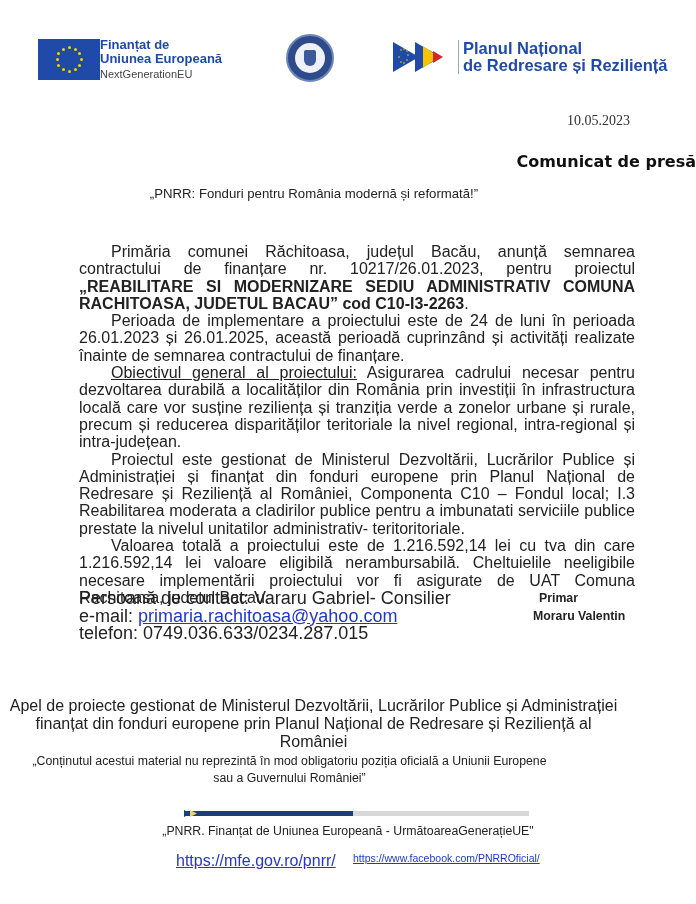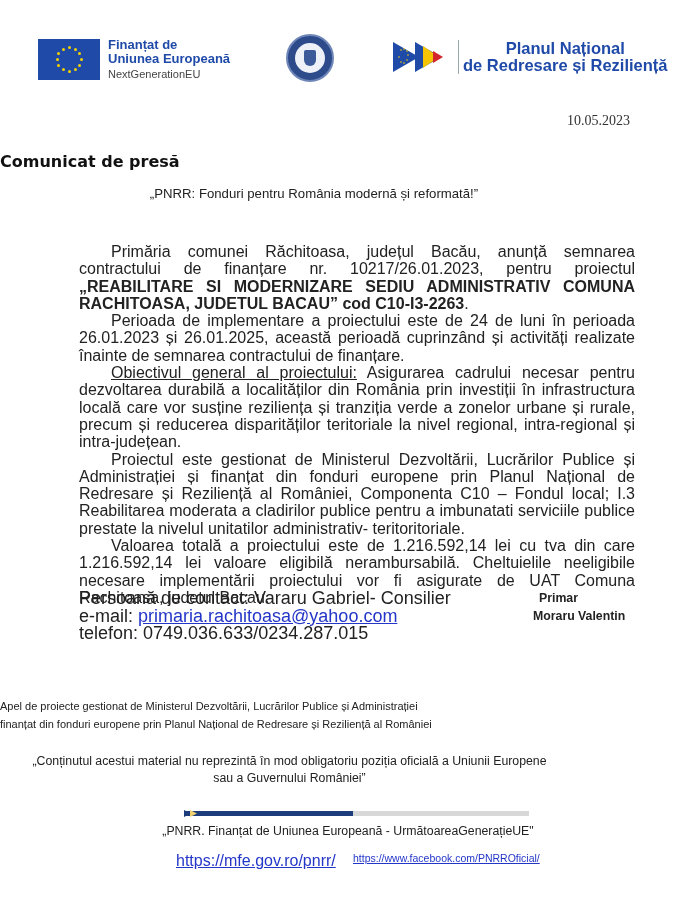--- a/index.html
+++ b/index.html
@@ -3,51 +3,51 @@
   <meta charset="utf-8">
   <style>
     * { box-sizing: border-box; margin: 0; padding: 0; }
     html, body { width: 696px; height: 904px; background: #ffffff; overflow: hidden; }
     body { position: relative; font-family: "Liberation Sans", sans-serif; color: #1a1a1a; }
 
     
     .logo-eu { position: absolute; left: 38px; top: 38px; display: flex; align-items: center; }
     .eu-flag { width: 62px; height: 41px; background: #1f4aa8; position: relative; }
     .eu-flag .star { position: absolute; width: 3px; height: 3px; background: #f5d200; border-radius: 50%; }
-    .logo-eu-text { margin-left: 8px; line-height: 14px; }
+    .logo-eu-text { line-height: 14px; }
     .logo-eu-text .l1, .logo-eu-text .l2 { font-weight: bold; font-size: 13px; color: #1f4aa8; display: block; }
     .logo-eu-text .l3 { font-size: 11px; color: #444; display: block; margin-top: 1px; }
 
     .gov-seal { position: absolute; left: 286px; top: 34px; width: 48px; height: 48px; border-radius: 50%;
       background: #2d4a8a; border: 2px solid #6f86b8; display: flex; align-items: center; justify-content: center; }
     .gov-seal .inner { width: 30px; height: 30px; border-radius: 50%; background: #eef1f8; display: flex; align-items: center; justify-content: center; }
     .gov-seal .crest { width: 12px; height: 16px; background: #3c5a9a; border-radius: 2px 2px 6px 6px; }
 
     .logo-pnrr { position: absolute; left: 393px; top: 40px; display: flex; align-items: center; }
     .pnrr-mark { width: 62px; height: 34px; position: relative; }
     .pnrr-sep { width: 1px; height: 34px; background: #9aa; margin: 0 4px 0 3px; }
-    .pnrr-text { line-height: 17px; font-size: 16.5px; color: #1f4aa8; font-weight: bold; text-align: center; }
+    .pnrr-text { line-height: 17px; font-size: 16.5px; color: #1f4aa8; font-weight: bold; }
     .pnrr-text span { display: block; }
 
     .date { position: absolute; right: 66px; top: 113px; font-family: "Liberation Serif", serif; font-weight: normal; font-size: 14px; color: #333; }
 
-    .title { position: absolute; left: 0; width: 696px; top: 152px; text-align: left; font-family: "DejaVu Sans", sans-serif; font-weight: bold; font-size: 16px; color: #111; }
+    .title { position: absolute; left: 0; width: 696px; top: 152px; text-align: right; font-family: "DejaVu Sans", sans-serif; font-weight: bold; font-size: 16px; color: #111; }
     .subtitle { position: absolute; left: 0; width: 628px; top: 186px; text-align: center; font-size: 13.2px; color: #222; }
 
     .body { position: absolute; left: 79px; top: 243px; width: 556px; font-size: 16px; line-height: 17.3px; color: #222; text-align: justify; }
     .body p { text-indent: 32px; margin: 0; }
     .body .u { text-decoration: underline; }
     .body .b { font-weight: bold; }
 
     .contact { position: absolute; left: 79px; top: 590px; font-size: 18px; line-height: 17.6px; color: #222; }
     .contact a { color: #2436c8; text-decoration: underline; }
     .mayor { position: absolute; left: 533px; top: 590px; font-size: 12.3px; line-height: 17.6px; font-weight: bold; color: #222; }
     .mayor .t { display: block; padding-left: 6px; }
 
-    .footer-note { position: absolute; left: 0; width: 627px; top: 697px; font-size: 11px; line-height: 18px; color: #222; }
+    .footer-note { position: absolute; left: 0; width: 627px; top: 697px; text-align: center; font-size: 16px; line-height: 18px; color: #222; }
     .disclaimer { position: absolute; left: 0; width: 579px; top: 753px; text-align: center; font-size: 12.3px; line-height: 17px; color: #222; }
 
     .bar { position: absolute; left: 184px; top: 811px; width: 345px; height: 5px; background: #d8d8d8; }
     .bar .fill { position: absolute; left: 0; top: 0; height: 5px; background: #1d3c7c; }
     .bar .arrow { position: absolute; left: 0; top: -1px; width: 16px; height: 7px; }
     .slogan { position: absolute; left: 0; width: 696px; top: 824px; text-align: center; font-size: 12.3px; color: #222; }
     .link1 { position: absolute; left: 176px; top: 852px; font-size: 16px; color: #2436c8; text-decoration: underline; }
     .link2 { position: absolute; left: 353px; top: 852px; font-size: 10.5px; color: #2436c8; text-decoration: underline; }
   </style>
 </head>

